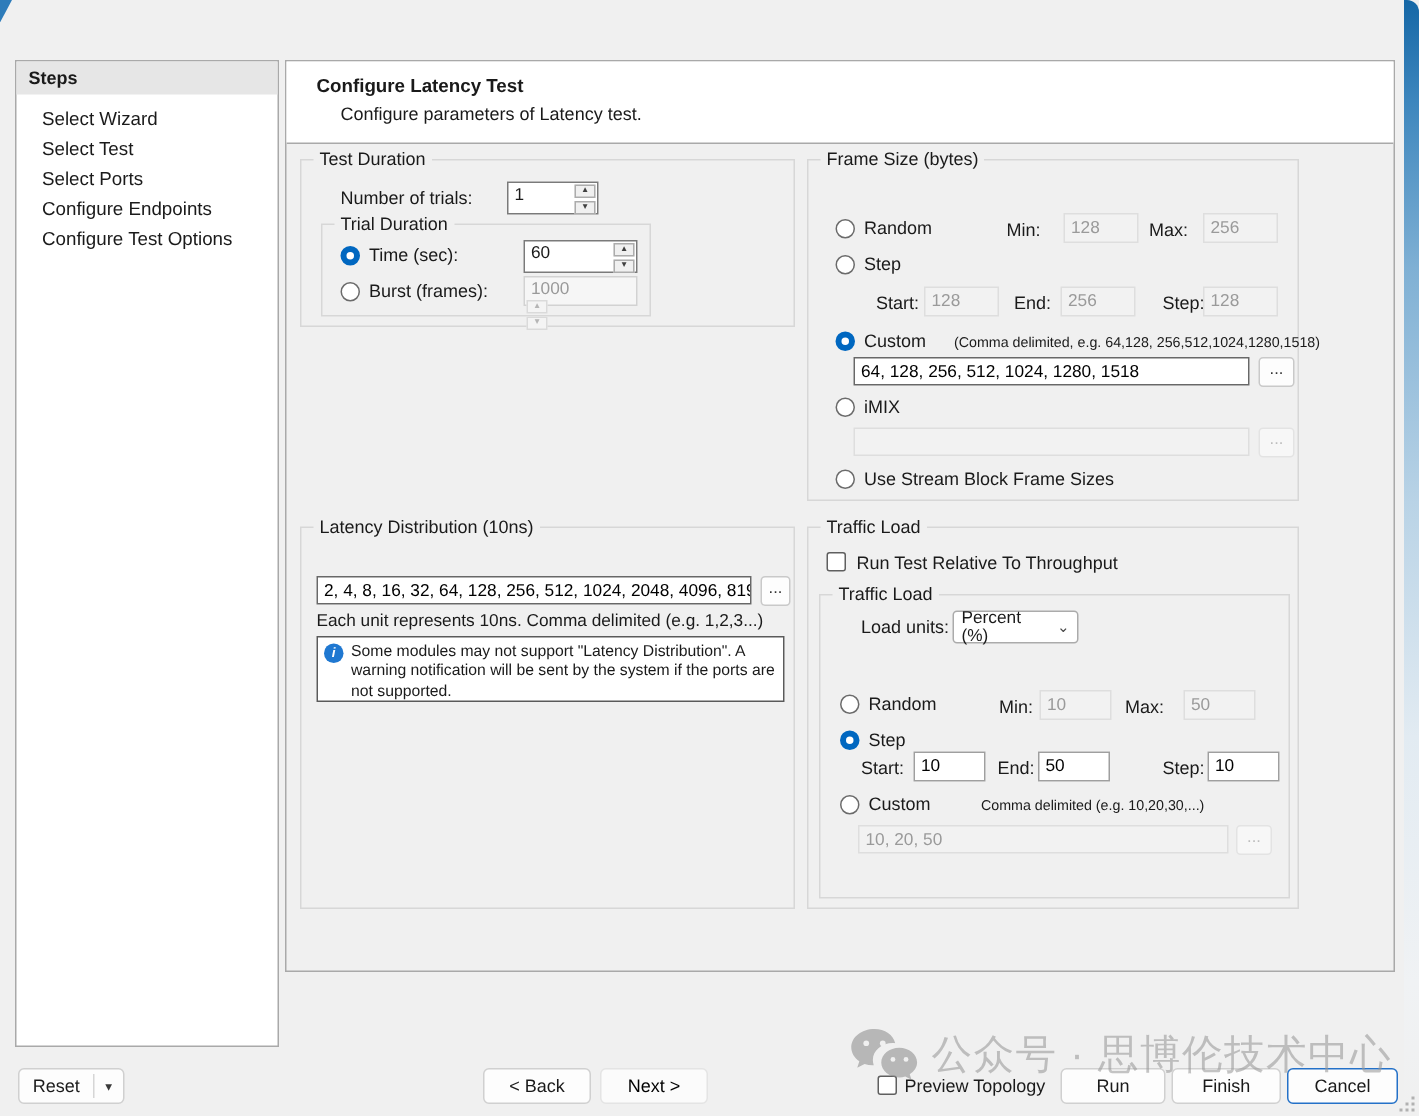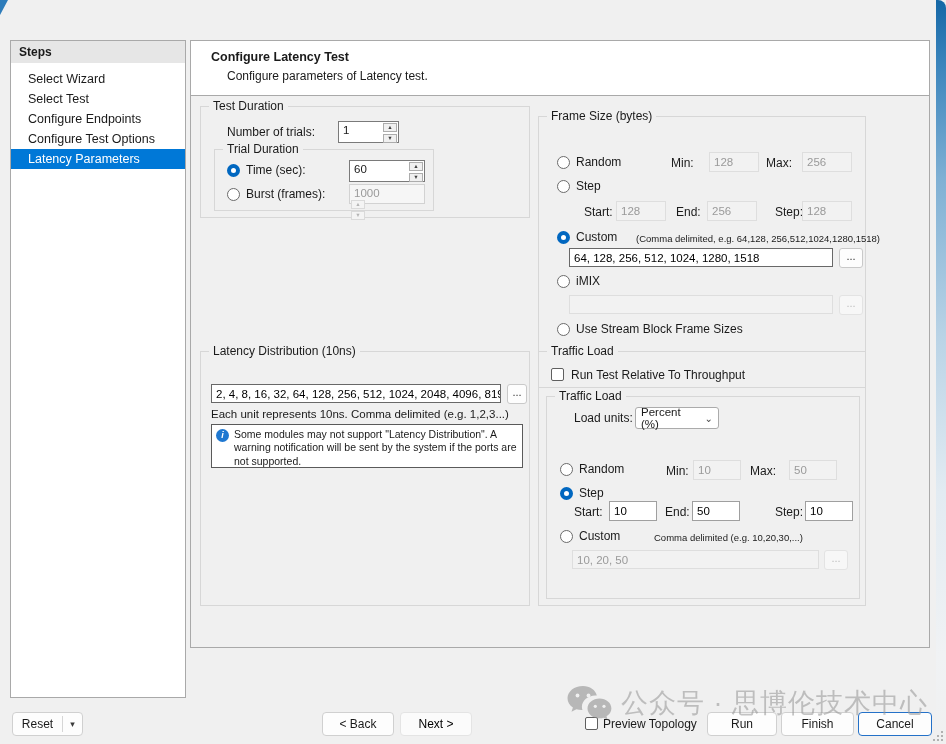--- a/index.html
+++ b/index.html
@@ -99,23 +99,23 @@
 <div id="app">
 
   <div class="corner-wedge"></div>
   <div class="edge-strip"></div>
 
   <div class="sidebar">
     <div class="steps-header">Steps</div>
     <div class="steps-list">
       <div class="step-item">Select Wizard</div>
       <div class="step-item">Select Test</div>
+      <div class="step-item">Select Ports</div>
       <div class="step-item">Configure Endpoints</div>
       <div class="step-item">Configure Test Options</div>
-      <div class="step-item selected">Latency Parameters</div>
     </div>
   </div>
 
   <div class="main">
     <div class="main-header">
       <div class="h1">Configure Latency Test</div>
       <div class="h2">Configure parameters of Latency test.</div>
     </div>
   </div>
 
@@ -145,21 +145,21 @@
       <div class="spin dis" style="left:134px; top:34px; width:76px; height:20px;">
         <span class="val">1000</span>
         <span class="ud">
           <span class="b">▲</span>
           <span class="b">▼</span>
         </span>
       </div>
     </div>
   </div>
 
-  <div class="group" style="left:538px; top:116px; width:328px; height:272px;">
+  <div class="group" style="left:538px; top:106px; width:328px; height:228px;">
     <span class="glabel">Frame Size (bytes)</span>
 
     <span class="radio" style="left:18px; top:39px;"></span>
     <span class="lab" style="left:37px; top:38px;">Random</span>
     <span class="lab" style="left:132px; top:39px;">Min:</span>
     <div class="tf dis" style="left:170px; top:35px; width:50px;">128</div>
     <span class="lab" style="left:227px; top:39px;">Max:</span>
     <div class="tf dis" style="left:263px; top:35px; width:50px;">256</div>
 
     <span class="radio" style="left:18px; top:63px;"></span>

